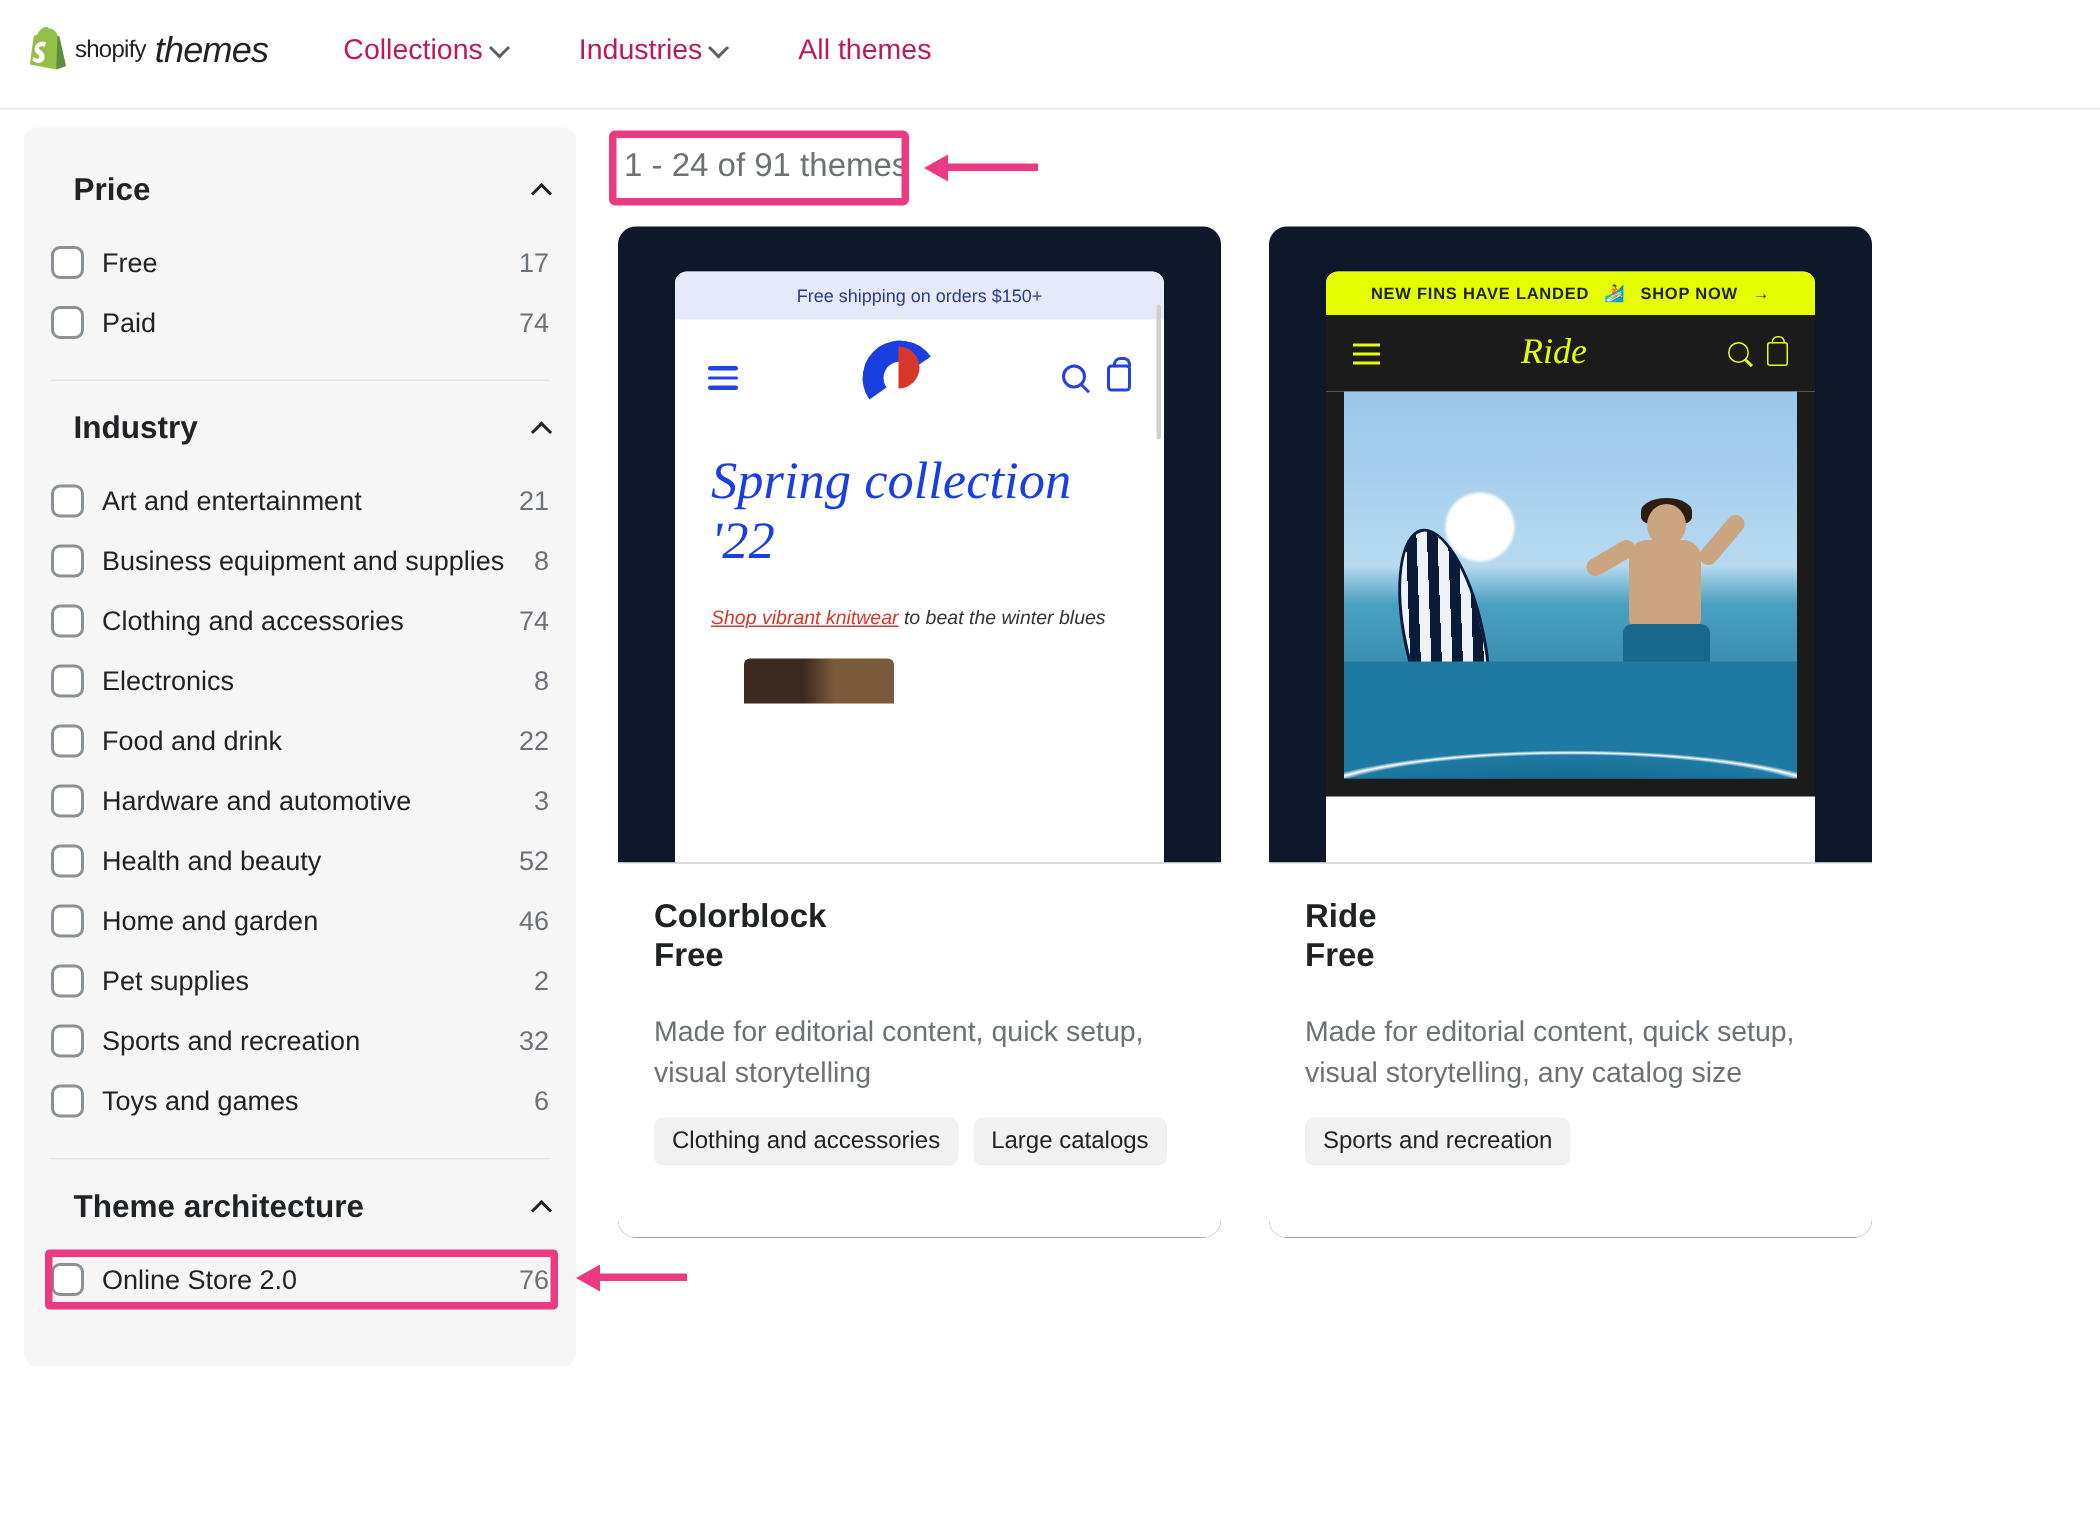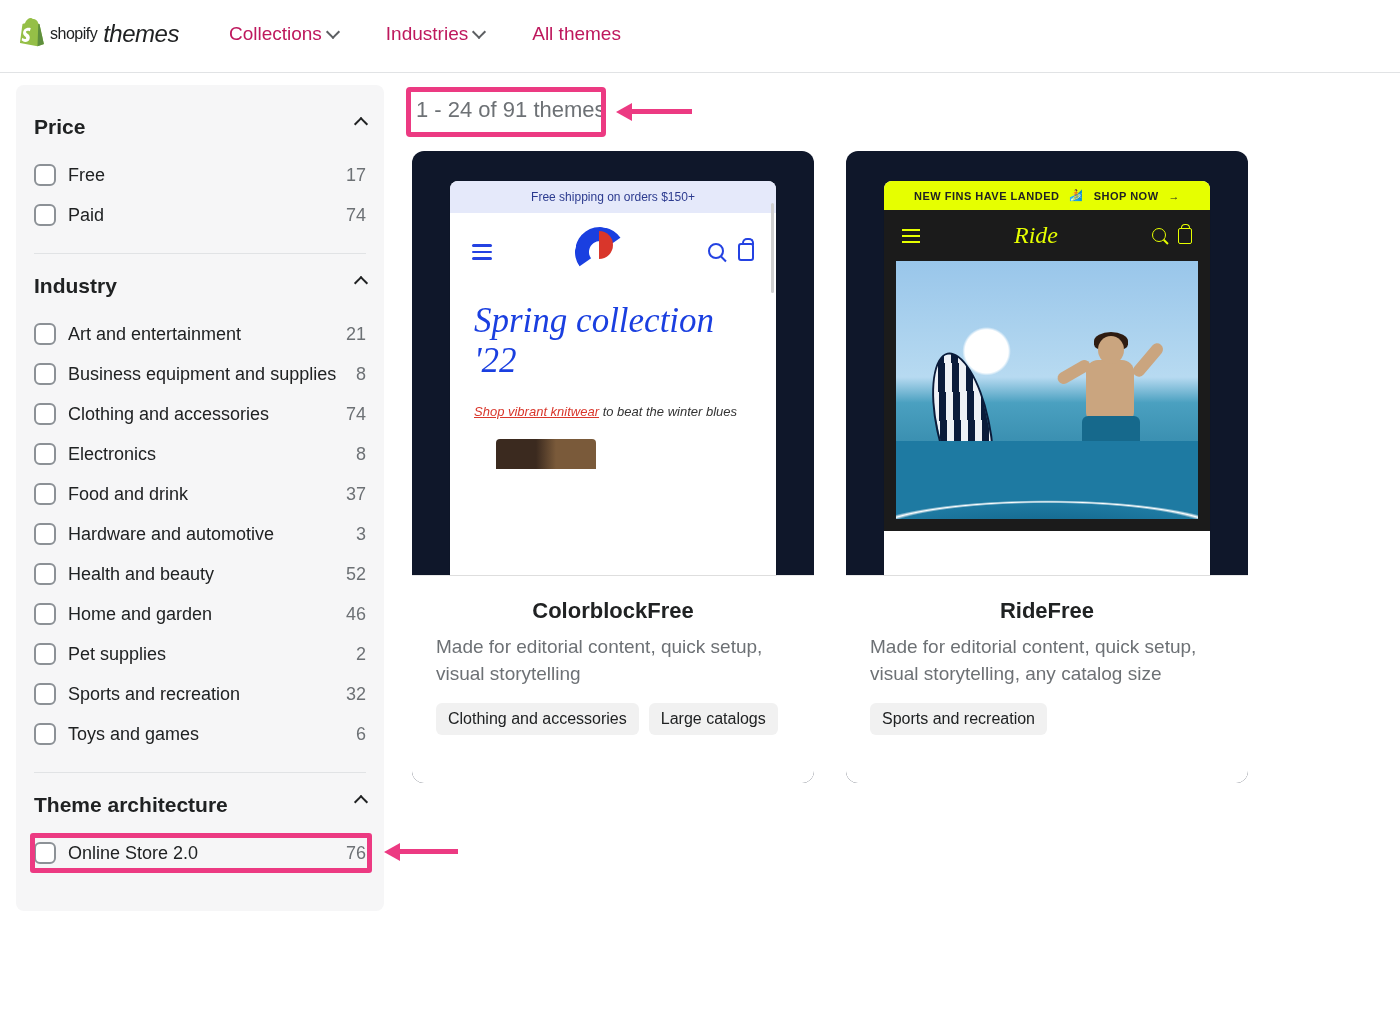--- a/index.html
+++ b/index.html
@@ -14,36 +14,36 @@
     .nav { display: flex; gap: 48px; }
     .nav-link { font-size: 19px; color: #be185d; text-decoration: none; display: flex; align-items: center; gap: 6px; font-weight: 500; }
     .chev { width: 10px; height: 10px; border-right: 2px solid #5c5f62; border-bottom: 2px solid #5c5f62; transform: rotate(45deg); margin-top: -4px; }
 
     .main { display: flex; gap: 28px; padding: 0 16px; }
 
     
     .sidebar { width: 368px; background: #f6f6f7; border-radius: 8px; padding: 10px 18px 20px 18px; margin-top: 12px; }
     .filter-group { border-top: 1px solid #e1e3e5; padding: 20px 0 18px 0; }
     .filter-group:first-child { border-top: none; }
-    .filter-head { display: flex; justify-content: space-between; cursor: pointer; margin-bottom: 16px; }
+    .filter-head { display: flex; align-items: center; justify-content: space-between; cursor: pointer; margin-bottom: 16px; margin-left: 15px; }
     .filter-title { font-size: 21px; font-weight: 700; }
     .chev-up { width: 10px; height: 10px; border-right: 2.5px solid #202223; border-bottom: 2.5px solid #202223; transform: rotate(-135deg); margin-top: 4px; }
     .filter-row { display: flex; align-items: center; gap: 12px; padding: 9px 0; cursor: pointer; font-size: 18px; }
     .cb { width: 22px; height: 22px; border: 2px solid #8c9196; border-radius: 6px; background: #fff; flex-shrink: 0; }
     .filter-label { flex: 1; color: #202223; }
     .filter-count { color: #6d7175; font-size: 18px; }
 
     
     .content { flex: 1; padding-top: 12px; position: relative; }
     .results { font-size: 22px; color: #6d7175; padding: 12px 4px 28px 4px; display: inline-block; }
     .cards { display: flex; gap: 32px; }
     .card { width: 402px; background: #0f172a; border-radius: 12px; padding: 30px 0 0 0; overflow: hidden; }
     .preview { width: 326px; height: 394px; margin: 0 auto; background: #fff; border-radius: 8px 8px 0 0; overflow: hidden; box-shadow: 0 0 0 1px rgba(0,0,0,0.04); position: relative; }
     .card-body { background: #fff; border-top: 1px solid #e8e8e8; padding: 22px 24px 48px 24px; }
-    .card-head { display: flex; justify-content: center; margin-bottom: 10px; }
+    .card-head { display: flex; justify-content: space-between; margin-bottom: 26px; flex-direction: column; }
     .card-name { font-size: 22px; font-weight: 700; }
     .card-price { font-size: 22px; font-weight: 700; }
     .card-desc { color: #6d7175; font-size: 19px; line-height: 1.4; margin-bottom: 16px; }
     .tags { display: flex; gap: 10px; flex-wrap: wrap; }
     .tag { background: #f1f1f1; color: #202223; font-size: 16px; padding: 7px 12px; border-radius: 6px; }
 
     
     .p1-banner { background: #e5e9fa; text-align: center; font-size: 12px; padding: 9px 0; color: #2c3b8f; font-weight: 500; }
     .p1-nav { display: flex; justify-content: space-between; align-items: center; padding: 14px 22px; }
     .p1-ham { width: 20px; }
@@ -180,21 +180,21 @@
             <span class="filter-count">74</span>
           </label>
           <label class="filter-row">
             <span class="cb"></span>
             <span class="filter-label">Electronics</span>
             <span class="filter-count">8</span>
           </label>
           <label class="filter-row">
             <span class="cb"></span>
             <span class="filter-label">Food and drink</span>
-            <span class="filter-count">37</span>
+            <span class="filter-count">22</span>
           </label>
           <label class="filter-row">
             <span class="cb"></span>
             <span class="filter-label">Hardware and automotive</span>
             <span class="filter-count">3</span>
           </label>
           <label class="filter-row">
             <span class="cb"></span>
             <span class="filter-label">Health and beauty</span>
             <span class="filter-count">52</span>

